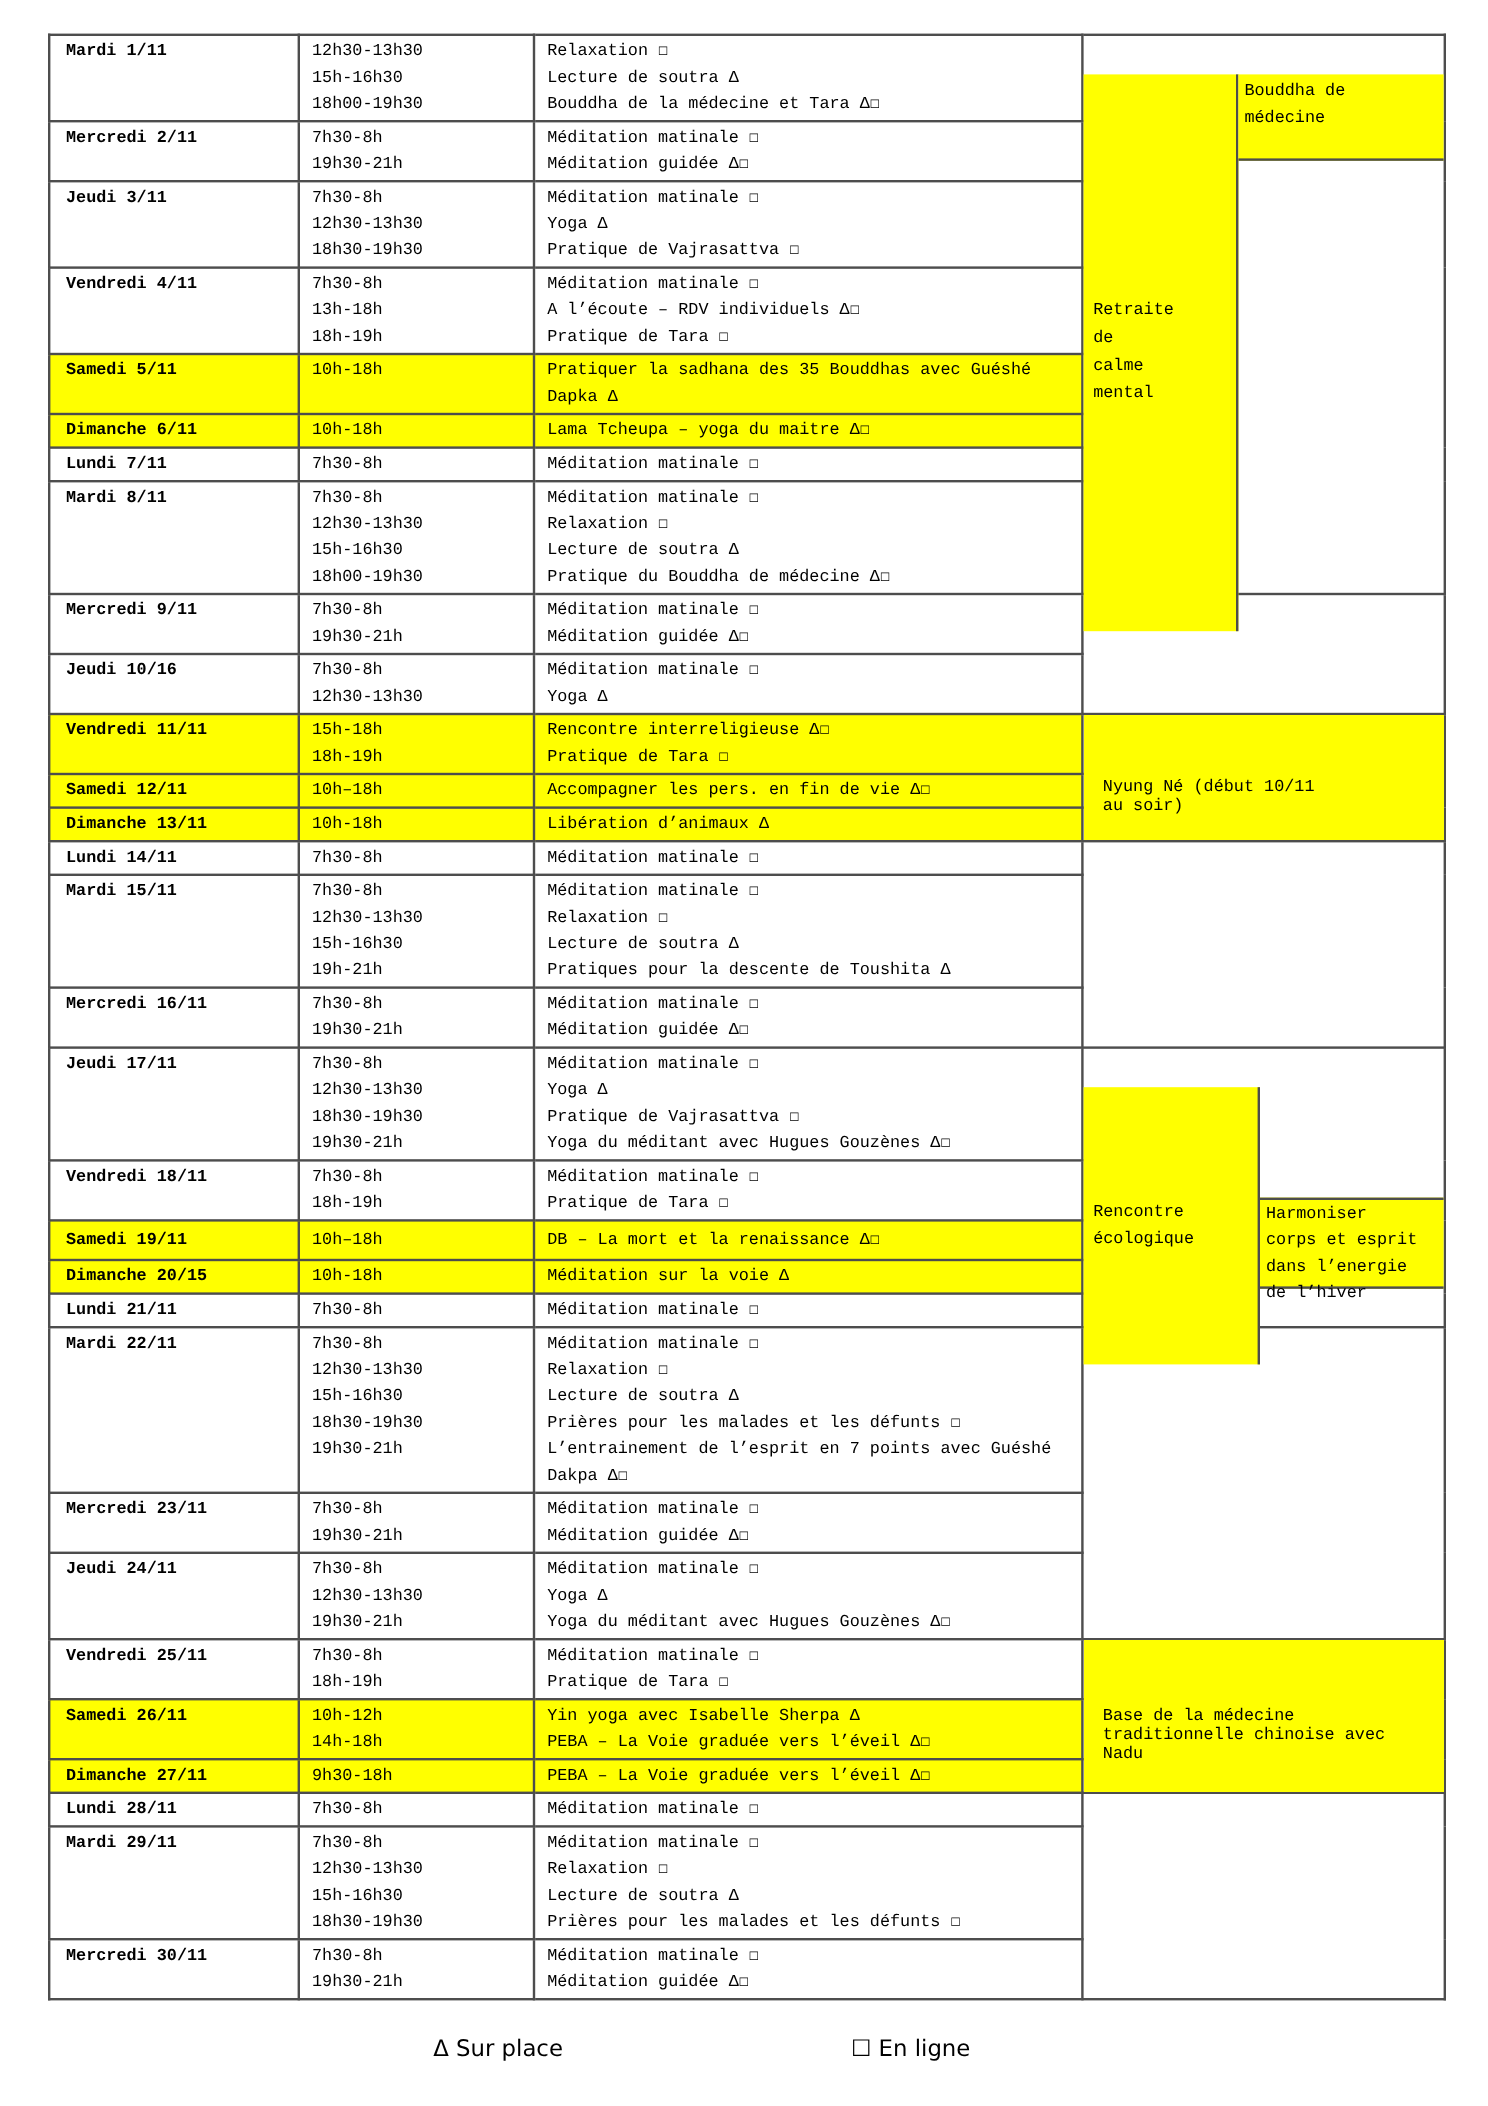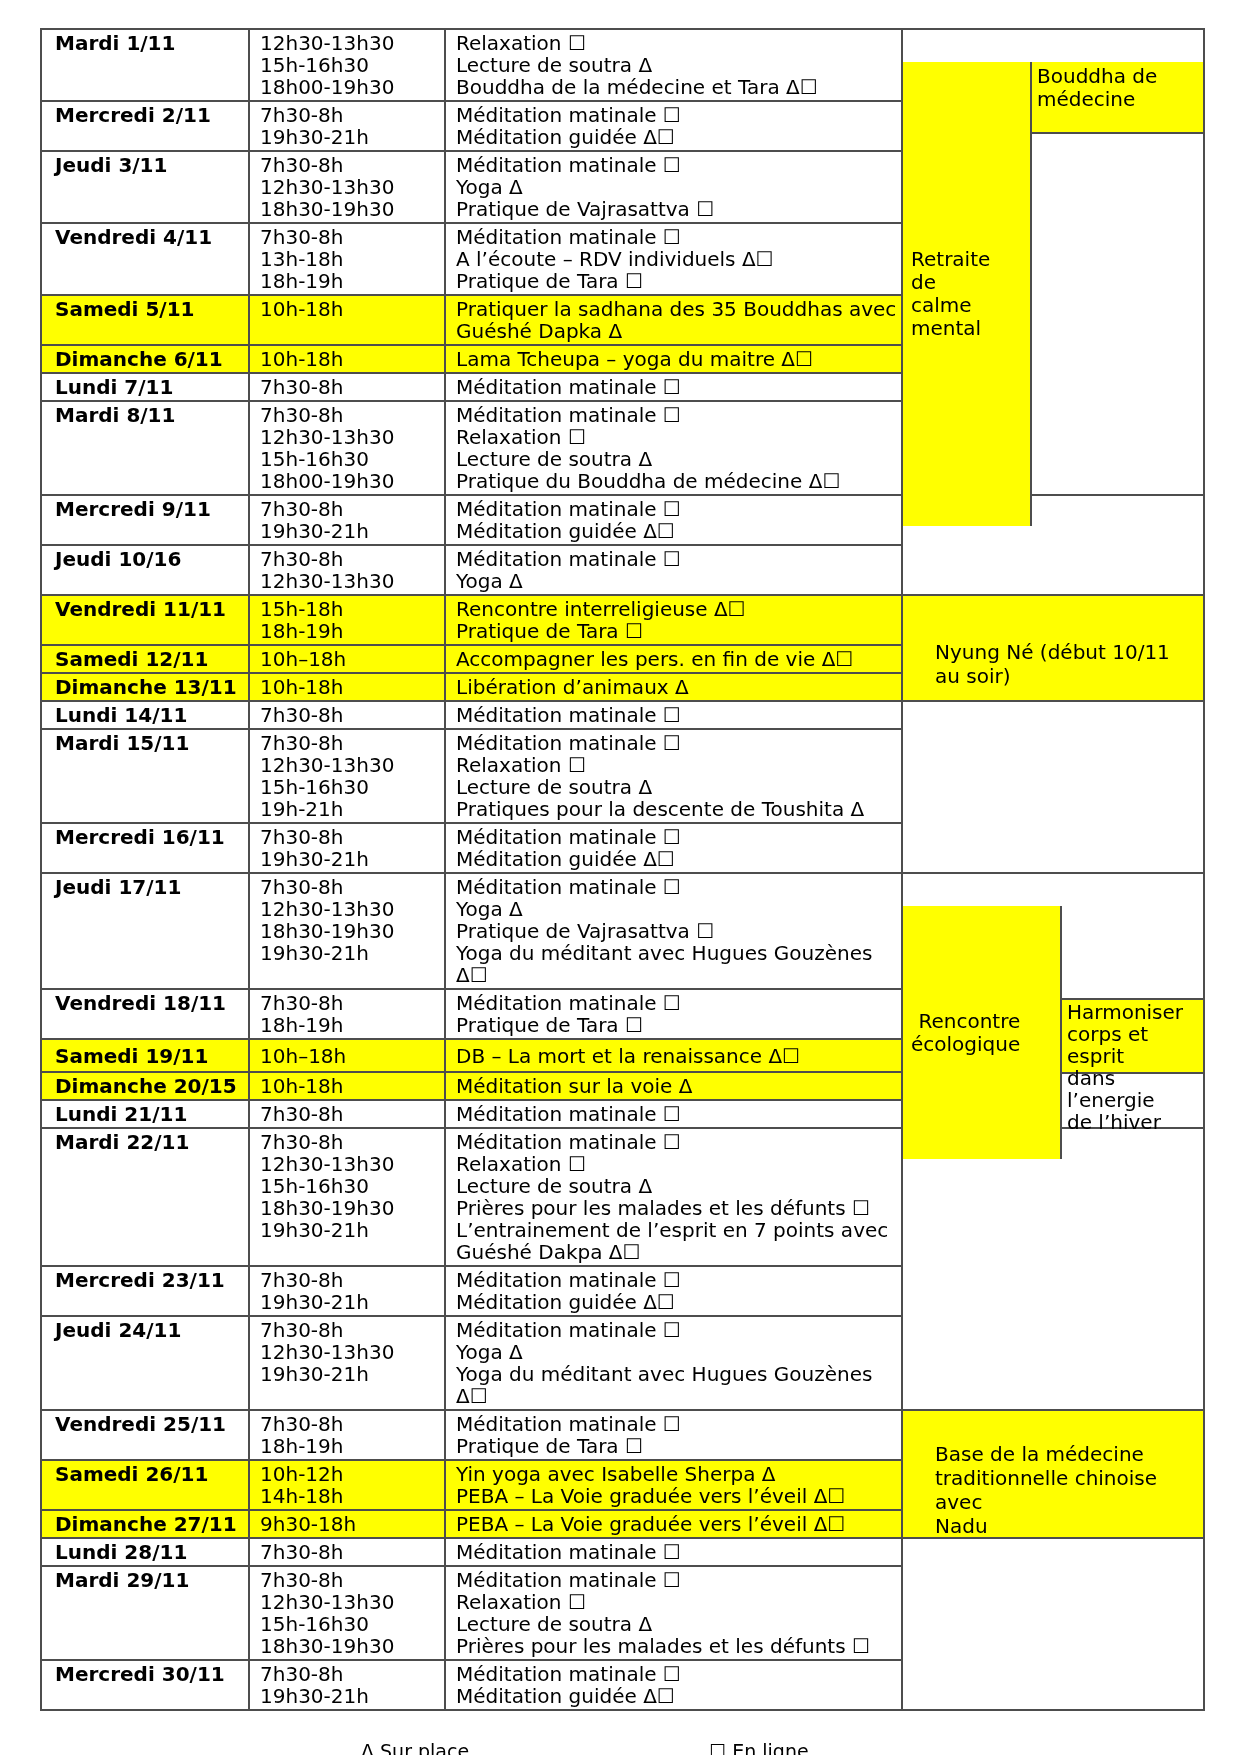--- a/index.html
+++ b/index.html
@@ -13,21 +13,22 @@
     padding:28px 0 0 40px;
     font-family:"DejaVu Sans","Liberation Sans",sans-serif;color:#000;
   }
   h1.title{
     color:var(--ttl);font-size:27px;line-height:29px;font-weight:bold;
     margin:0 0 1px 32px;letter-spacing:0;
     font-family:"DejaVu Sans","Liberation Sans",sans-serif;
   }
   table.sched{
     border-collapse:collapse;table-layout:fixed;width:1163px;
-    font-size:20px;
+    font-size:14px;
+    font-family:Liberation Mono, monospace;
   }
   table.sched td{
     border:2px solid var(--bd);vertical-align:top;box-sizing:border-box;
   }
   td.day{
     font-weight:bold;vertical-align:middle;padding:2px 2px 2px 13px;
     line-height:22px;
   }
   td.time{padding:2px 2px 2px 10px;}
   td.act{padding:2px 4px 2px 10px;}
@@ -48,21 +49,21 @@
     padding:3px 2px 0 5px;line-height:23px;
   }
   .midbox{
     position:absolute;left:0;right:0;box-sizing:border-box;
     border-top:2px solid var(--bd);border-bottom:2px solid var(--bd);
     padding:1px 0 0 5px;line-height:22px;
   }
   .yl{background:var(--yl);}
   .vcenter{display:flex;align-items:center;}
   .pre{white-space:pre-line;margin-top:32px;}
-  .padded{padding-left:32px;}
+  .padded{padding-left:16px;}
   .legend{
     margin:28px 0 0 321px;font-size:19px;line-height:24px;
   }
   .legend .lg2{margin-left:240px;}
 </style>
 </head>
 <body>
 
 <div class="page">
 
@@ -279,21 +280,21 @@
             <div class="ln">19h30-21h</div>
           </td>
           <td class="act">
             <div class="ln">Méditation matinale ☐</div>
             <div class="ln">Yoga Δ</div>
             <div class="ln">Pratique de Vajrasattva ☐</div>
             <div class="ln">Yoga du méditant avec Hugues Gouzènes Δ☐</div>
           </td>
           <td class="notes" rowspan="5">
             <div class="fill rowflex">
-              <div class="strip yl vcenter pre" style="width: 159px; text-align: right;">Rencontre
+              <div class="strip yl vcenter pre" style="width: 147px;">Rencontre
 écologique</div>
               <div class="rest">
                 <div class="yl pre midbox" style="top: 92px; height: 76px;">Harmoniser
 corps et esprit
 dans l’energie
 de l’hiver</div>
               </div>
             </div>
           </td>
         </tr>

